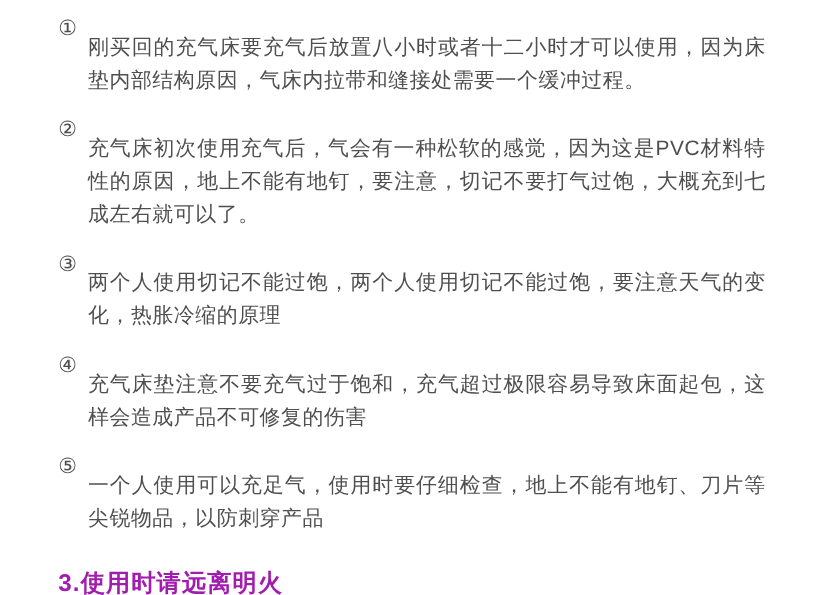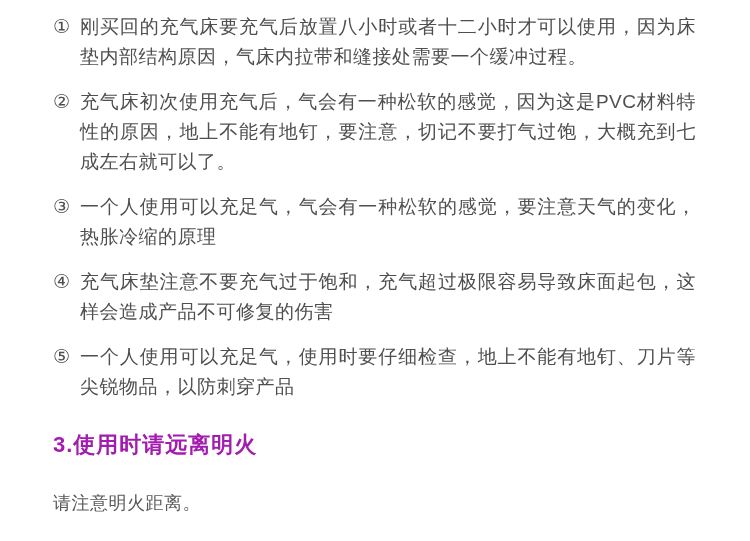--- a/index.html
+++ b/index.html
@@ -38,20 +38,21 @@
   .note-marker {
     flex: 0 0 27px;
     width: 27px;
     font-size: 19px;
     line-height: 30px;
     color: #4f4f4f;
   }
   .note-text {
     flex: 1;
     text-align: justify;
+    margin-top: 17px;
   }
   .section-heading {
     margin: 28px 0 0 0;
     font-size: 22px;
     line-height: 30px;
     font-weight: 700;
     color: #a21caf;
     letter-spacing: 1px;
   }
   .section-body {
@@ -74,21 +75,21 @@
       <span class="note-text">刚买回的充气床要充气后放置八小时或者十二小时才可以使用，因为床垫内部结构原因，气床内拉带和缝接处需要一个缓冲过程。</span>
     </div>
 
     <div class="note-item">
       <span class="note-marker">②</span>
       <span class="note-text">充气床初次使用充气后，气会有一种松软的感觉，因为这是PVC材料特性的原因，地上不能有地钉，要注意，切记不要打气过饱，大概充到七成左右就可以了。</span>
     </div>
 
     <div class="note-item">
       <span class="note-marker">③</span>
-      <span class="note-text">一个人使用可以充足气，气会有一种松软的感觉，要注意天气的变化，热胀冷缩的原理</span>
+      <span class="note-text">两个人使用切记不能过饱，两个人使用切记不能过饱，要注意天气的变化，热胀冷缩的原理</span>
     </div>
 
     <div class="note-item">
       <span class="note-marker">④</span>
       <span class="note-text">充气床垫注意不要充气过于饱和，充气超过极限容易导致床面起包，这样会造成产品不可修复的伤害</span>
     </div>
 
     <div class="note-item">
       <span class="note-marker">⑤</span>
       <span class="note-text">一个人使用可以充足气，使用时要仔细检查，地上不能有地钉、刀片等尖锐物品，以防刺穿产品</span>

